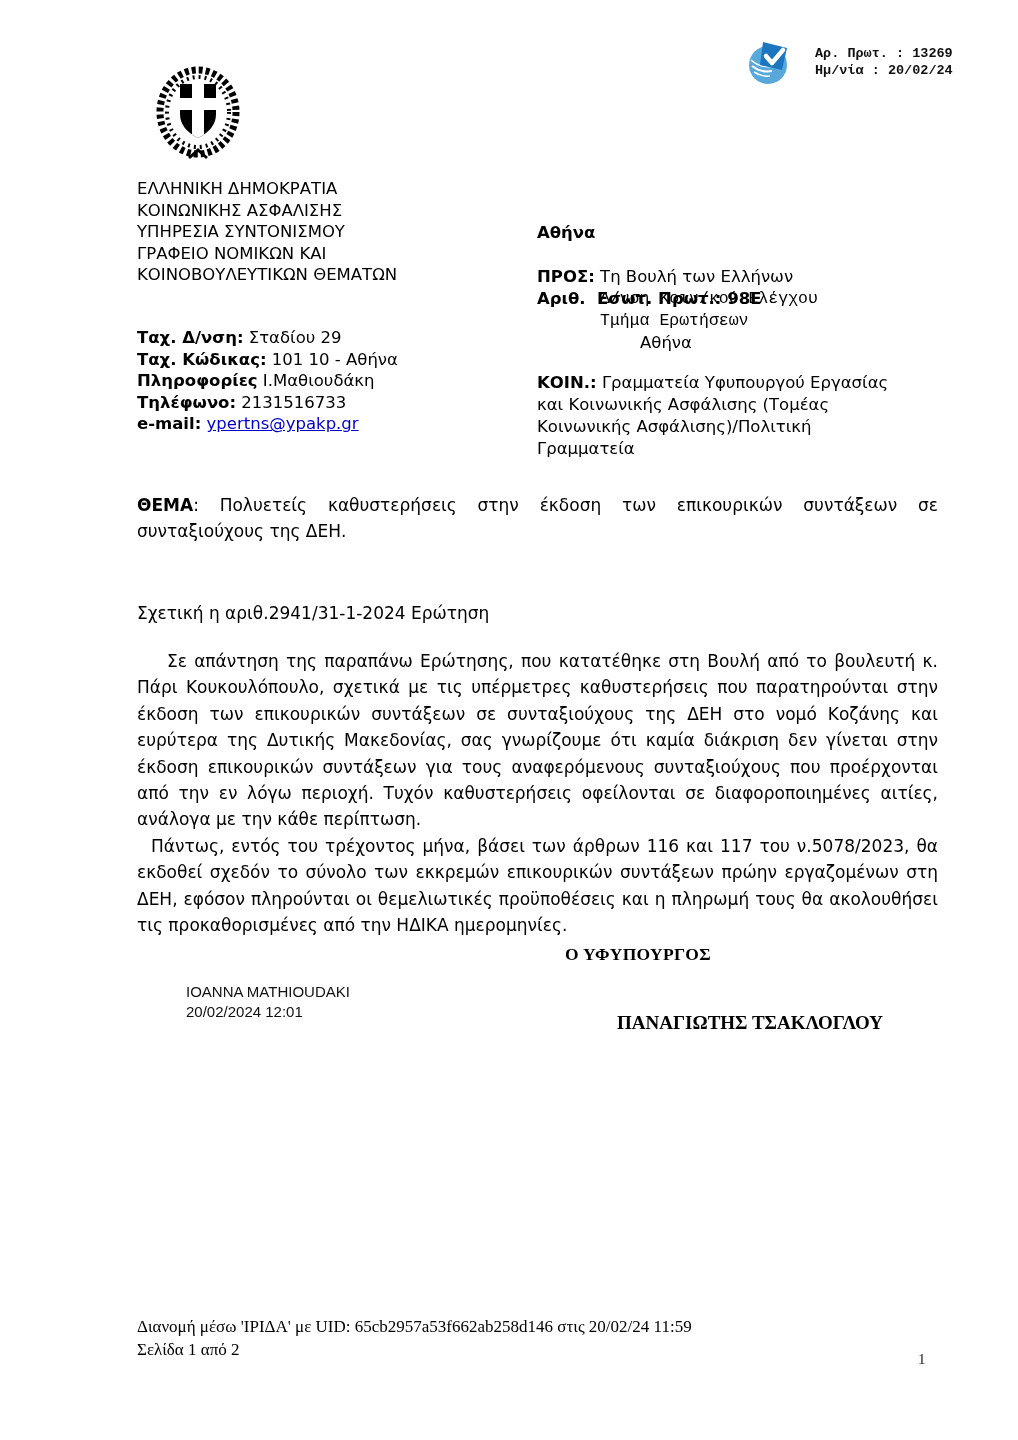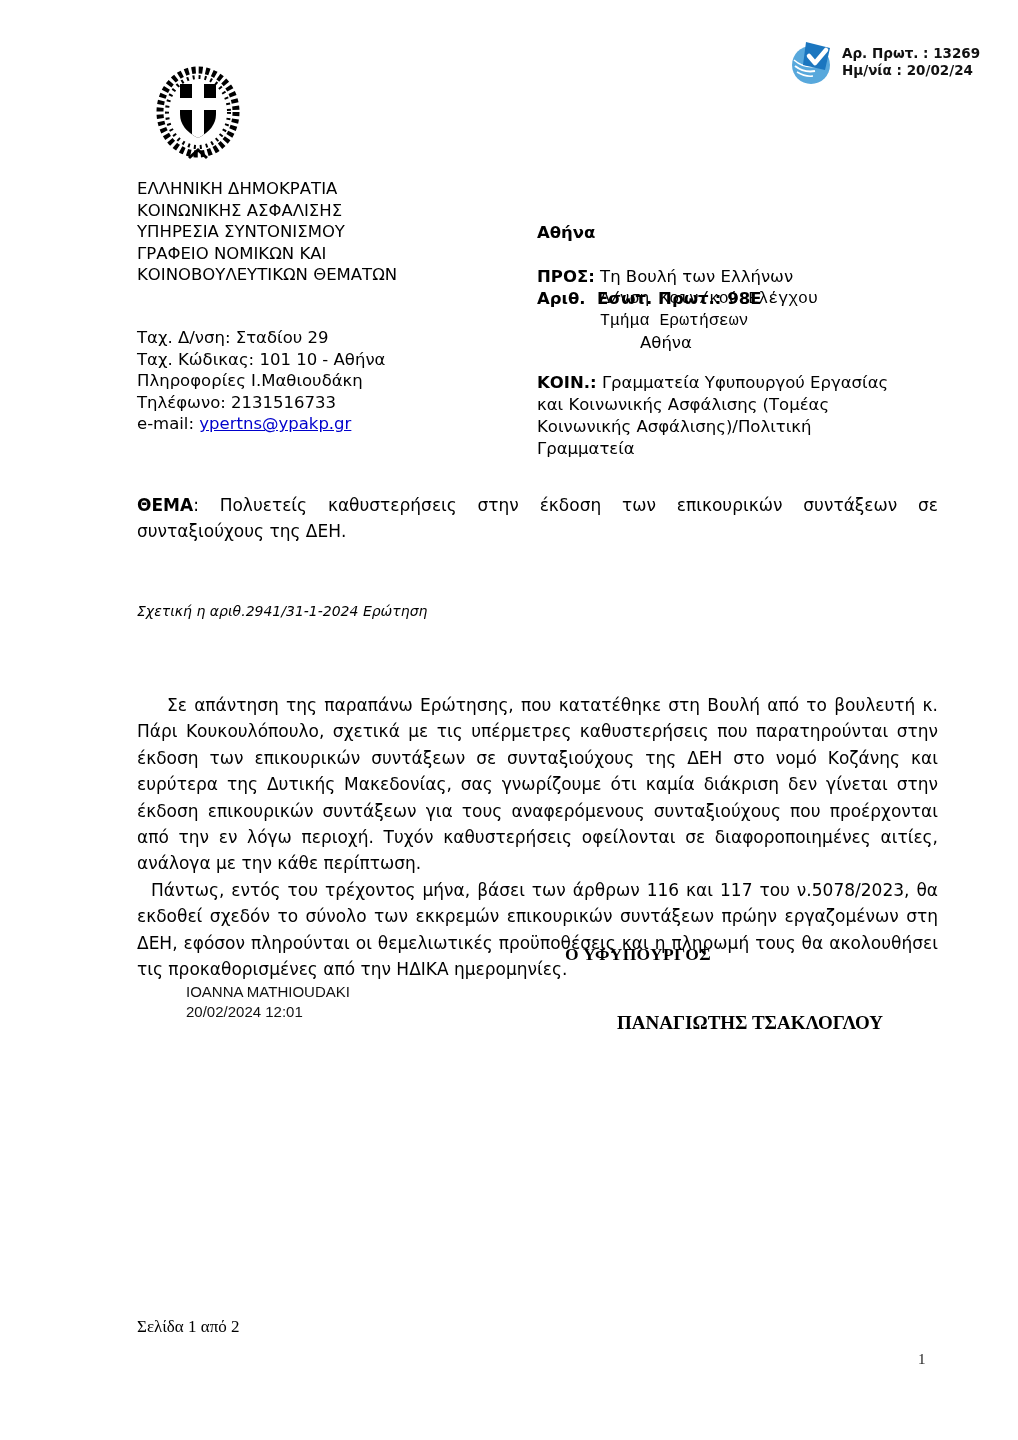--- a/index.html
+++ b/index.html
@@ -5,46 +5,46 @@
   * { margin:0; padding:0; box-sizing:border-box; }
   html, body { background:#ffffff; }
   body {
     width:1018px; height:1440px; position:relative;
     font-family:"DejaVu Sans", sans-serif; color:#000;
     overflow:hidden;
   }
   .abs { position:absolute; }
 
   
-  .stamp { left:789px; top:38px; display:flex; align-items:center; gap:7px; }
+  .stamp { left:746px; top:38px; display:flex; align-items:center; gap:23px;font-family:Liberation Mono, monospace; }
   .stamp-text { font-weight:bold; font-size:13.5px; line-height:17px; color:#111; }
 
   
   .emblem { left:153px; top:64px; }
 
   
   .org-block { left:137px; top:178px; font-weight:normal; font-size:16.5px; line-height:21.6px; }
 
   
   .contact-block { left:137px; top:327px; font-size:16.5px; line-height:21.6px; }
-  .contact-block b { font-weight:normal; }
+  .contact-block b { font-weight:bold; }
   .email-link { color:var(--link-color,#0000cc); text-decoration:underline; }
 
   
   .city-block { left:537px; top:178px; font-weight:bold; font-size:16.5px; line-height:22px; white-space:pre; }
   .to-block   { left:537px; top:266px; font-size:16.5px; line-height:22px; }
   .to-indent  { padding-left:63px;font-family:Liberation Mono, monospace; }
   .to-indent2 { padding-left:103px; }
   .cc-block   { left:537px; top:372px; font-size:16.5px; line-height:22px; }
 
   
   .subject { left:137px; top:492px; width:801px; font-size:17px; line-height:26px; text-align:justify; }
-  .related { left:137px; top:603px; font-size:14px;font-style:italic; }
+  .related { left:137px; top:603px; font-size:17px; }
   .body-text { left:137px; top:648px; width:801px; font-size:17px; line-height:26.4px; text-align:justify; }
-  .body-text p.p1 { text-indent:30px;margin-top:44px; }
+  .body-text p.p1 { text-indent:30px; }
   .body-text p.p2 { text-indent:14px; }
 
   
   .sig-title { left:565px; top:944px; width:300px; 
                font-family:"Liberation Serif", serif; font-size:17.5px; font-weight:600; letter-spacing:0.3px; }
   .digital-sig { left:186px; top:982px; font-family:"Liberation Sans", sans-serif;
                  font-size:15px; line-height:20px; color:#111; }
   .sig-name { left:590px; top:1012px; width:320px; text-align:center;
               font-family:"Liberation Serif", serif; font-size:19px; font-weight:700; }
 
@@ -135,16 +135,17 @@
 <div class="abs sig-title">Ο ΥΦΥΠΟΥΡΓΟΣ</div>
 
 <div class="abs digital-sig">
   <div>IOANNA MATHIOUDAKI</div>
   <div>20/02/2024 12:01</div>
 </div>
 
 <div class="abs sig-name">ΠΑΝΑΓΙΩΤΗΣ ΤΣΑΚΛΟΓΛΟΥ</div>
 
 <div class="abs footer">
+  <div>Διανομή μέσω 'ΙΡΙΔΑ' με UID: 65cb2957a53f662ab258d146 στις 20/02/24 11:59</div>
   <div>Σελίδα 1 από 2</div>
 </div>
 
 <div class="abs page-number">1</div>
 
 </body></html>

